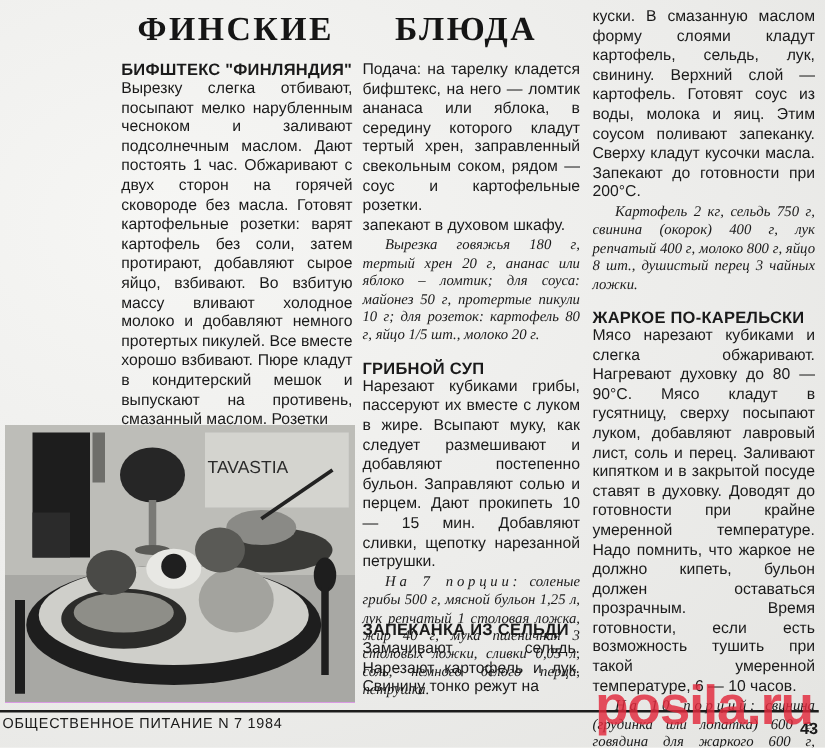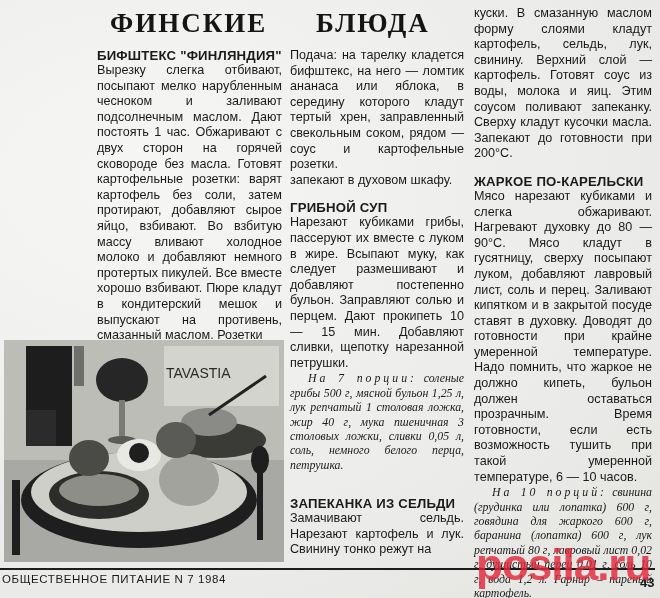--- a/index.html
+++ b/index.html
@@ -99,33 +99,35 @@
     <ellipse cx="85" cy="118" rx="20" ry="18" fill="#4a4a47"></ellipse>
     <rect x="8" y="140" width="8" height="75" fill="#1e1e1e"></rect>
     <ellipse cx="256" cy="120" rx="9" ry="14" fill="#1e1e1e"></ellipse>
     <rect x="253" y="130" width="6" height="70" fill="#1e1e1e"></rect>
   </svg>
 </div>
 
 <div class="col" id="c2">
   <p>Подача: на тарелку кладется бифштекс, на него — ломтик ананаса или яблока, в середину которого кладут тертый хрен, заправленный свекольным соком, рядом — соус и картофельные розетки.</p>
   <p>запекают в духовом шкафу.</p>
+  <p class="it">Вырезка говяжья 180 г, тертый хрен 20 г, ананас или яблоко – ломтик; для соуса: майонез 50 г, протертые пикули 10 г; для розеток: картофель 80 г, яйцо 1/5 шт., молоко 20 г.</p>
   <div style="height:12px"></div>
   <p class="h">ГРИБНОЙ СУП</p>
   <p>Нарезают кубиками грибы, пассеруют их вместе с луком в жире. Всыпают муку, как следует размешивают и добавляют постепенно бульон. Заправляют солью и перцем. Дают прокипеть 10 — 15 мин. Добавляют сливки, щепотку нарезанной петрушки.</p>
   <p class="it"><span class="spaced">На 7 порции:</span> <span>соленые грибы 500 г, мясной бульон 1,25 л, лук репчатый 1 столовая ложка, жир 40 г, мука пшеничная 3 столовых ложки, сливки 0,05 л, соль, немного белого перца, петрушка.</span></p>
 </div>
 
 <div class="col" id="c2b">
   <p class="h">ЗАПЕКАНКА ИЗ СЕЛЬДИ</p>
   <p>Замачивают сельдь. Нарезают картофель и лук. Свинину тонко режут на</p>
 </div>
 
 <div class="col" id="c3">
   <p>куски. В смазанную маслом форму слоями кладут картофель, сельдь, лук, свинину. Верхний слой — картофель. Готовят соус из воды, молока и яиц. Этим соусом поливают запеканку. Сверху кладут кусочки масла. Запекают до готовности при 200°С.</p>
+  <p class="it">Картофель 2 кг, сельдь 750 г, свинина (окорок) 400 г, лук репчатый 400 г, молоко 800 г, яйцо 8 шт., душистый перец 3 чайных ложки.</p>
   <div style="height:12px"></div>
   <p class="h">ЖАРКОЕ ПО-КАРЕЛЬСКИ</p>
   <p>Мясо нарезают кубиками и слегка обжаривают. Нагревают духовку до 80 — 90°С. Мясо кладут в гусятницу, сверху посыпают луком, добавляют лавровый лист, соль и перец. Заливают кипятком и в закрытой посуде ставят в духовку. Доводят до готовности при крайне умеренной температуре. Надо помнить, что жаркое не должно кипеть, бульон должен оставаться прозрачным. Время готовности, если есть возможность тушить при такой умеренной температуре, 6 — 10 часов.</p>
   <p class="it"><span class="spaced">На 10 порций:</span> <span>свинина (грудинка или лопатка) 600 г, говядина для жаркого 600 г, баранина (лопатка) 600 г, лук репчатый 80 г, лавровый лист 0,02 г, душистый перец 0,01 г, соль 10 г, вода 1,2 л. Гарнир – пареный картофель.</span></p>
 </div>
 
 <div class="footer-rule"></div>
 <div class="footer-text">ОБЩЕСТВЕННОЕ ПИТАНИЕ N 7 1984</div>
 <div class="page-no">43</div>
 <div class="watermark">posila.ru</div>

